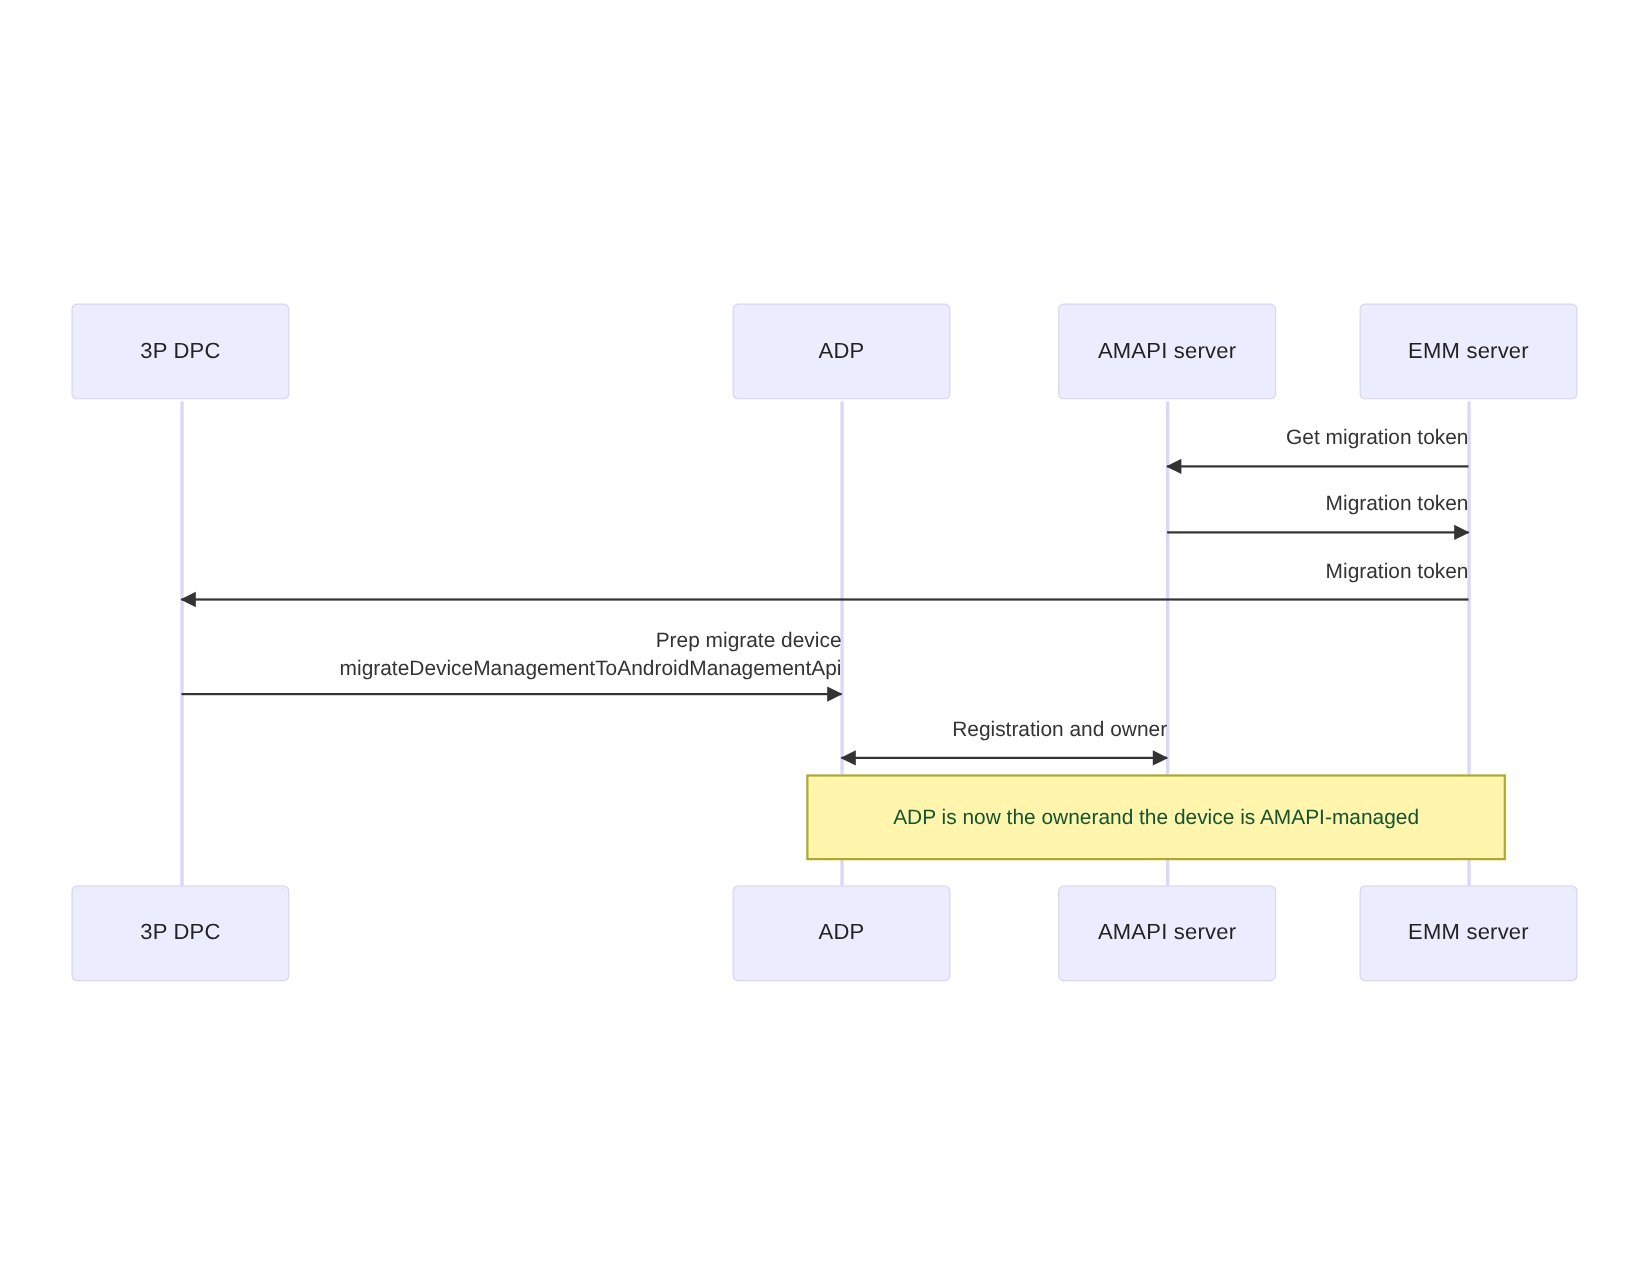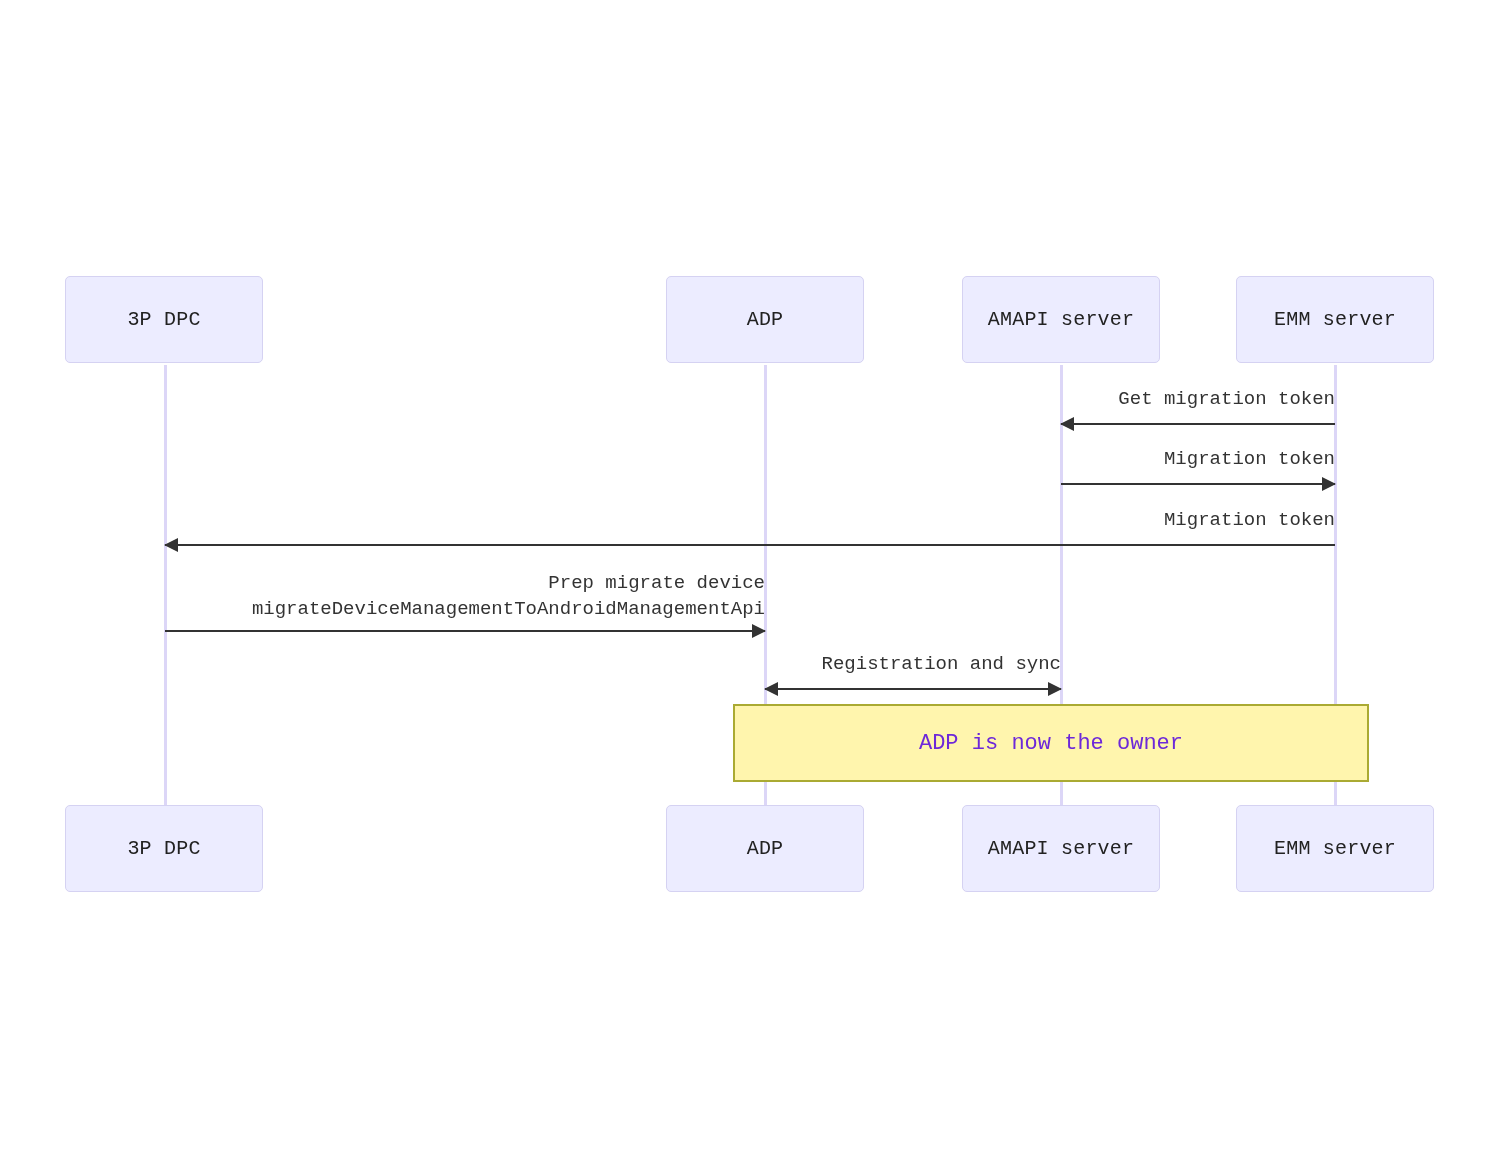--- a/index.html
+++ b/index.html
@@ -5,21 +5,21 @@
   html, body {
     margin: 0;
     padding: 0;
     background: #ffffff;
   }
   #canvas {
     position: relative;
     width: 1500px;
     height: 1169px;
     background: #ffffff;
-    font-family: Liberation Mono, monospace;
+    font-family: Liberation Sans, sans-serif;
     overflow: hidden;
   }
 
   
   .lifeline {
     position: absolute;
     width: 3px;
     background: #dcd6f7;
     top: 365px;
     height: 440px;
@@ -86,22 +86,22 @@
   
   .note {
     position: absolute;
     box-sizing: border-box;
     background: #FFF5AD;
     border: 2px solid #AAAA33;
     display: flex;
     flex-direction: row;
     align-items: center;
     justify-content: center;
-    color: #6d28d9;
-    font-size: 22px;
+    color: #14532d;
+    font-size: 19px;
     line-height: 27px;
     text-align: center;
     z-index: 5;
   }
 </style>
 </head>
 <body>
 
 <div id="canvas">
 
@@ -145,25 +145,26 @@
     <div class="line"></div>
     <div class="head-right"></div>
     <div class="label two-line">Prep migrate device
 migrateDeviceManagementToAndroidManagementApi</div>
   </div>
 
   <div class="msg" style="left:765px; width:296px; top:688px;">
     <div class="line"></div>
     <div class="head-left"></div>
     <div class="head-right"></div>
-    <div class="label one-line">Registration and sync</div>
+    <div class="label one-line">Registration and owner</div>
   </div>
 
   <div class="note" style="left:733px; top:704px; width:636px; height:78px;">
     <div>ADP is now the owner</div>
+    <div>and the device is AMAPI-managed</div>
   </div>
 
   <div class="participant" style="left:65px;  top:805px; width:198px; height:87px;">
     <span>3P DPC</span>
   </div>
   <div class="participant" style="left:666px; top:805px; width:198px; height:87px;">
     <span>ADP</span>
   </div>
   <div class="participant" style="left:962px; top:805px; width:198px; height:87px;">
     <span>AMAPI server</span>

